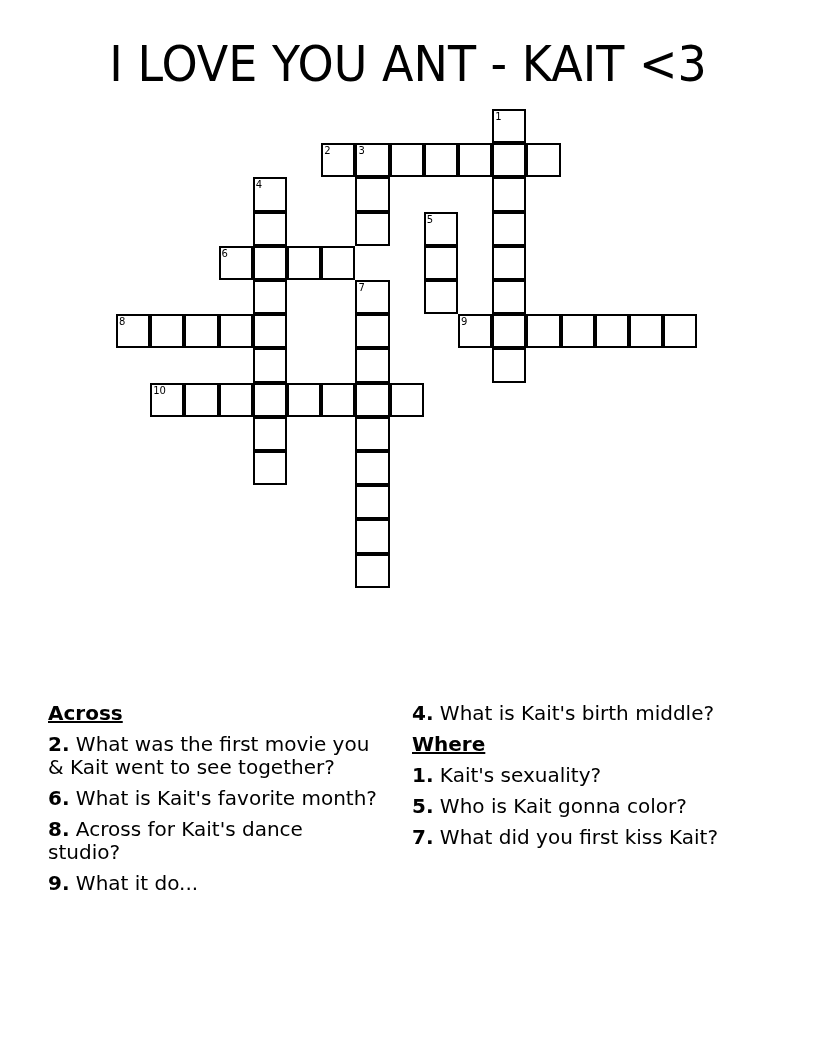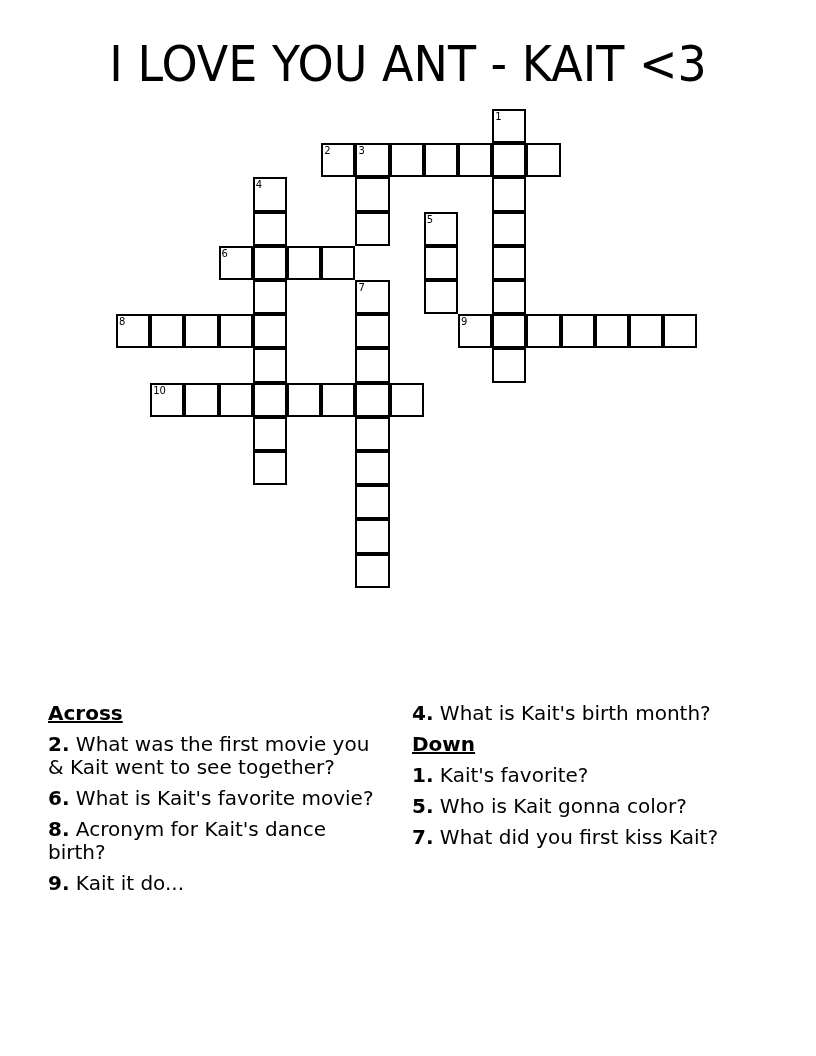--- a/index.html
+++ b/index.html
@@ -95,24 +95,24 @@
     <div class="cell" style="left: 185.4px; top: 383.6px;"></div>
     <div class="cell" style="left: 219.6px; top: 383.6px;"></div>
     <div class="cell" style="left: 288px; top: 383.6px;"></div>
     <div class="cell" style="left: 322.2px; top: 383.6px;"></div>
     <div class="cell" style="left: 390.6px; top: 383.6px;"></div>
   </div>
 
 <div class="clues left">
   <span class="heading">Across</span>
   <div class="clue"><span class="n">2.</span><span> What was the first movie you &amp; Kait went to see together?</span></div>
-  <div class="clue"><span class="n">6.</span><span> What is Kait's favorite movie?</span></div>
-  <div class="clue"><span class="n">8.</span><span> Acronym for Kait's dance birth?</span></div>
-  <div class="clue"><span class="n">9.</span><span> Kait it do...</span></div>
+  <div class="clue"><span class="n">6.</span><span> What is Kait's favorite month?</span></div>
+  <div class="clue"><span class="n">8.</span><span> Across for Kait's dance studio?</span></div>
+  <div class="clue"><span class="n">9.</span><span> What it do...</span></div>
 </div>
 
 <div class="clues right">
-  <div class="clue"><span class="n">4.</span><span> What is Kait's birth month?</span></div>
-  <span class="heading">Down</span>
-  <div class="clue"><span class="n">1.</span><span> Kait's favorite?</span></div>
+  <div class="clue"><span class="n">4.</span><span> What is Kait's birth middle?</span></div>
+  <span class="heading">Where</span>
+  <div class="clue"><span class="n">1.</span><span> Kait's sexuality?</span></div>
   <div class="clue"><span class="n">5.</span><span> Who is Kait gonna color?</span></div>
   <div class="clue"><span class="n">7.</span><span> What did you first kiss Kait?</span></div>
 </div>
 
 </body></html>

